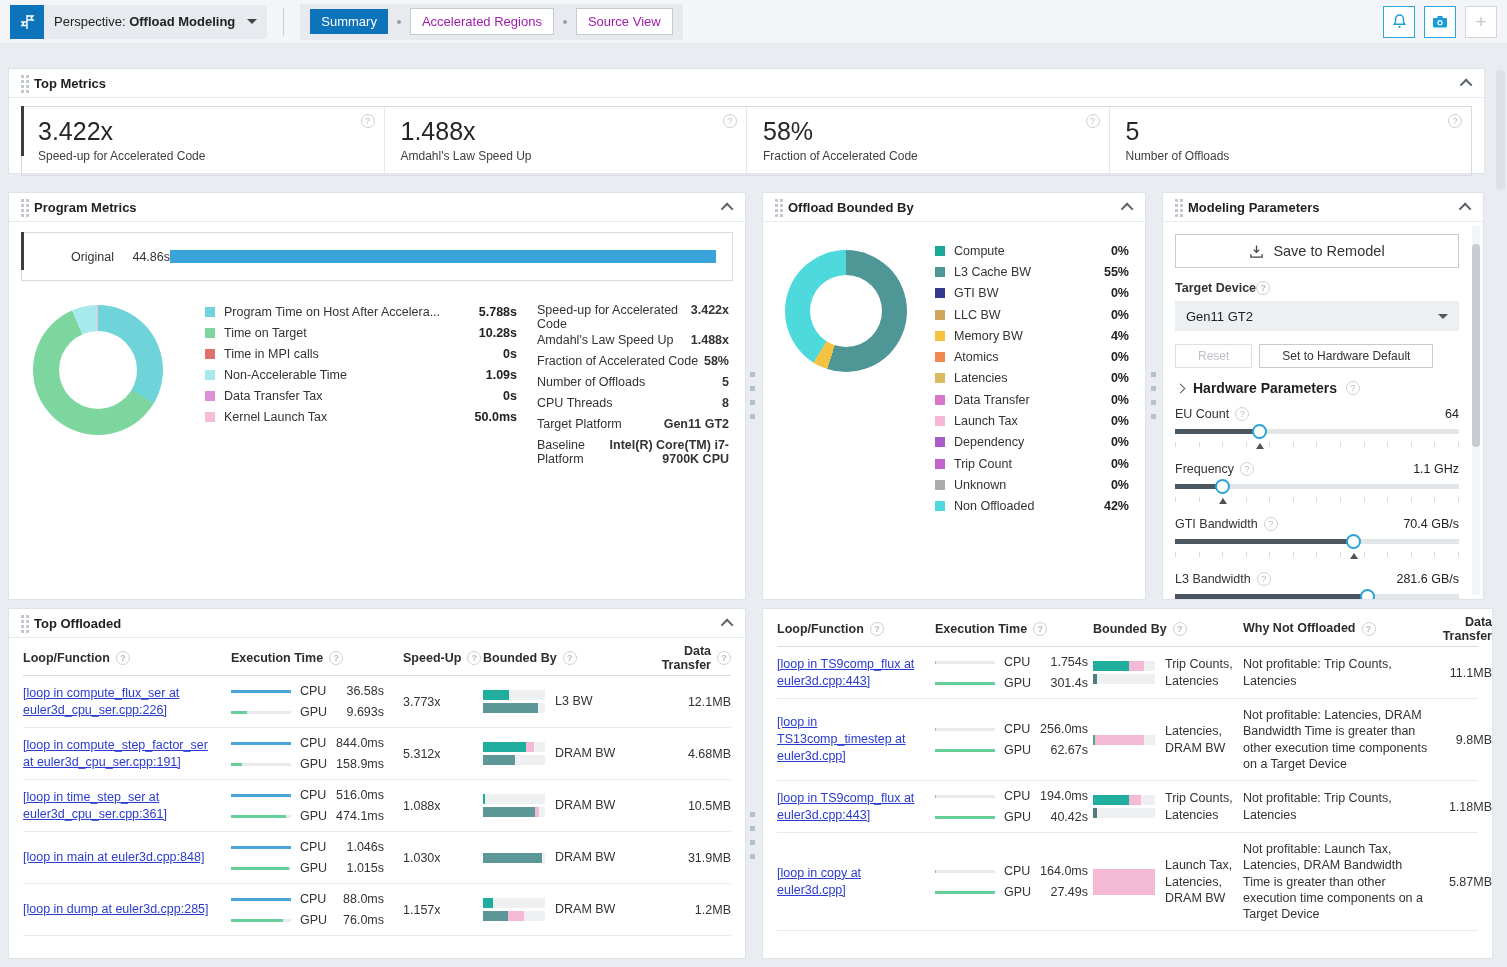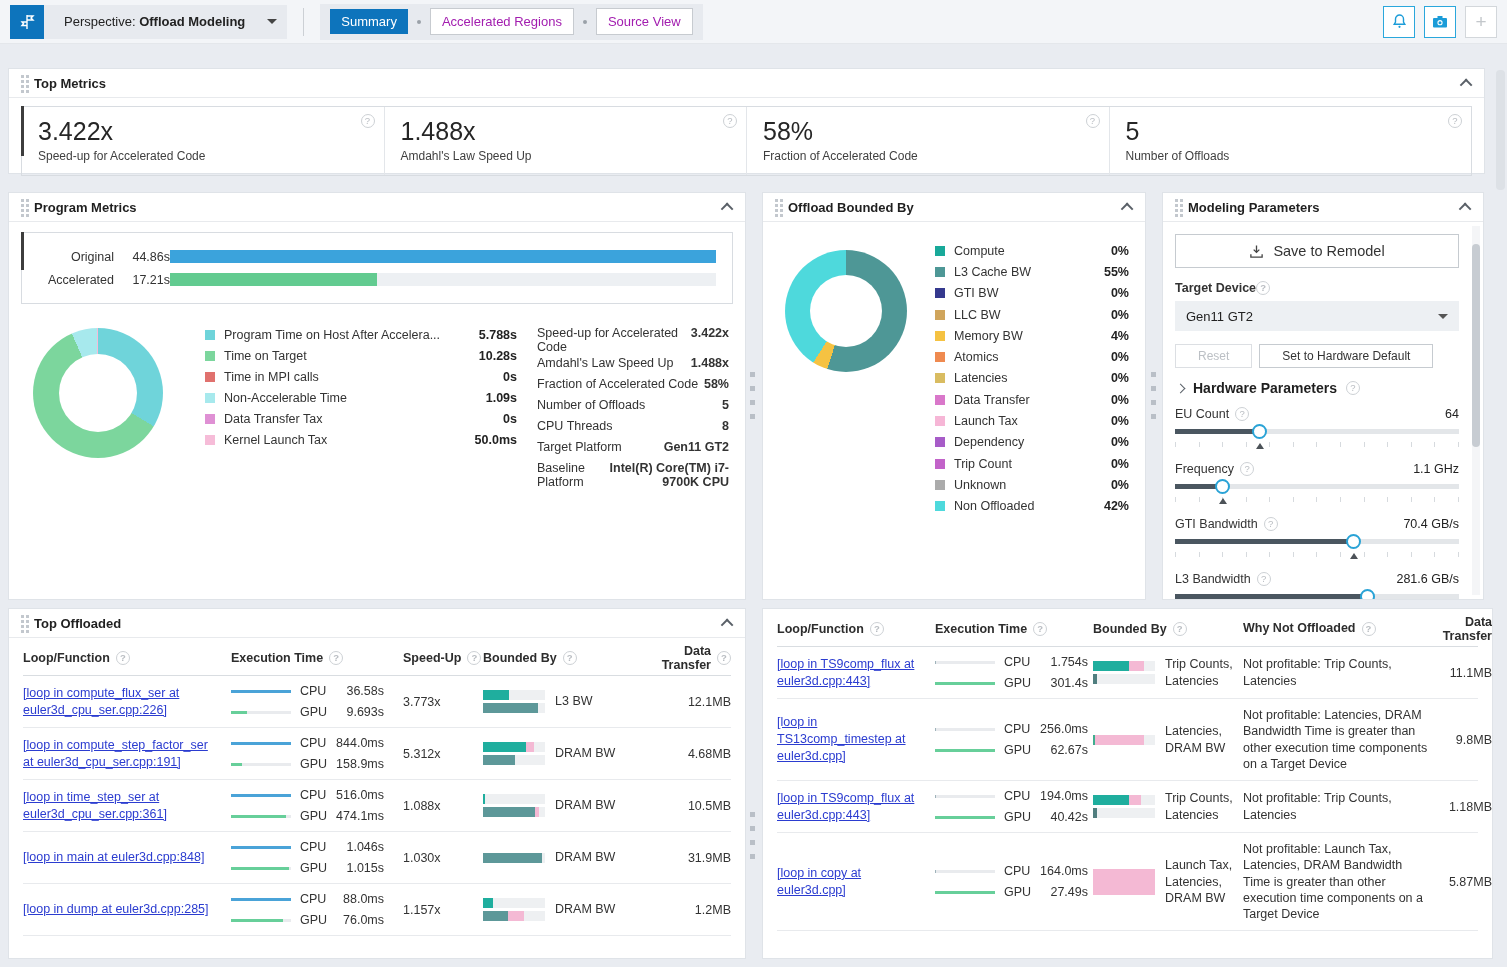--- a/index.html
+++ b/index.html
@@ -3,21 +3,21 @@
 <meta charset="utf-8">
 <style>
   *{margin:0;padding:0;box-sizing:border-box;}
   html,body{width:1507px;height:967px;}
   body{font-family:"Liberation Sans",sans-serif;font-size:12.5px;color:#333;background:#e9ecf1;overflow:hidden;position:relative;}
 
   
   .topbar{height:44px;background:#f3f5f8;display:flex;align-items:center;padding:0 10px;border-bottom:1px solid #e4e7eb;}
   .persp{display:flex;align-items:center;background:#e7eaef;height:34px;cursor:pointer;}
   .persp-icon{width:34px;height:34px;background:#0d74bc;display:flex;align-items:center;justify-content:center;}
-  .persp-text{padding:0 20px;font-size:13px;color:#222;}
+  .persp-text{padding:0 10px;font-size:13px;color:#222;}
   .persp-text b{font-weight:bold;}
   .caret{width:0;height:0;border-left:5px solid transparent;border-right:5px solid transparent;border-top:5px solid #444;margin-right:10px;margin-left:2px;}
   .vdiv{width:1px;height:28px;background:#ccd0d5;margin:0 16px;}
   .tabs{display:flex;align-items:center;background:#e7eaef;height:36px;padding:0 10px;gap:9px;}
   .tab{font-size:13px;padding:5px 11px;cursor:pointer;}
   .tab.active{background:#0d74bc;color:#fff;}
   .tab.plain{background:#fff;border:1px solid #c7cbd0;color:#a21caf;}
   .tabdot{width:4px;height:4px;border-radius:50%;background:#9aa1a8;}
   .topbar-right{margin-left:auto;display:flex;gap:9px;}
   .icon-btn{width:32px;height:32px;background:#fff;border:1px solid #2aa7dc;display:flex;align-items:center;justify-content:center;cursor:pointer;}
@@ -214,27 +214,20 @@
     <span class="chev-up"></span>
   </div>
   <div class="pm-box">
     <div class="pm-row">
       <span class="pm-lbl">Original</span>
       <span class="pm-val">44.86s</span>
       <span class="pm-track">
           <span class="pm-fill" style="width: 100%; background: rgb(59, 163, 220);"></span>
         </span>
     </div>
-    <div class="pm-row">
-      <span class="pm-lbl">Accelerated</span>
-      <span class="pm-val">17.21s</span>
-      <span class="pm-track">
-          <span class="pm-fill" style="width: 38%; background: rgb(98, 203, 144);"></span>
-        </span>
-    </div>
   </div>
   <div class="pm-lower">
     <div class="donut" style="background: conic-gradient(rgb(111, 212, 218) 0%, rgb(111, 212, 218) 33.6%, rgb(124, 214, 157) 33.6%, rgb(124, 214, 157) 93.4%, rgb(167, 233, 237) 93.4%, rgb(167, 233, 237) 99.7%, rgb(246, 188, 216) 99.7%, rgb(246, 188, 216) 100%);"></div>
     <div class="pm-legend">
       <div class="leg-row">
           <span class="sq" style="background: rgb(111, 212, 218);"></span>
           <span class="leg-lbl">Program Time on Host After Accelera...</span>
           <span class="leg-val">5.788s</span>
         </div>
       <div class="leg-row">

